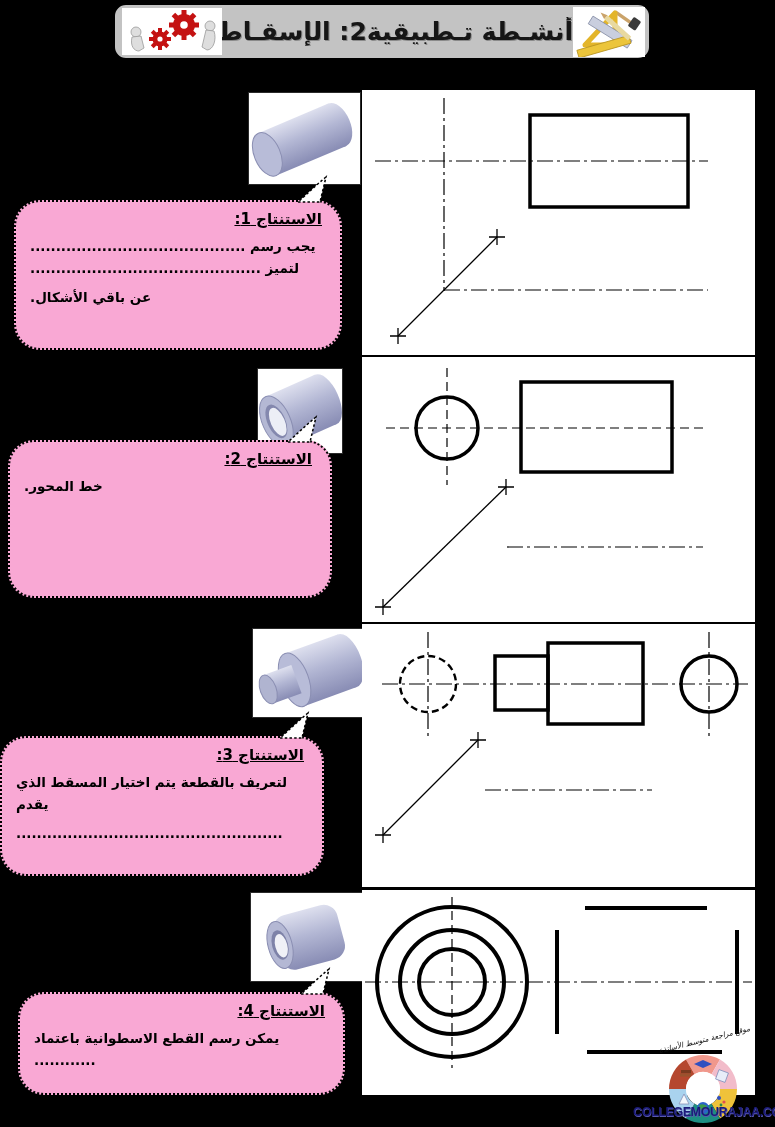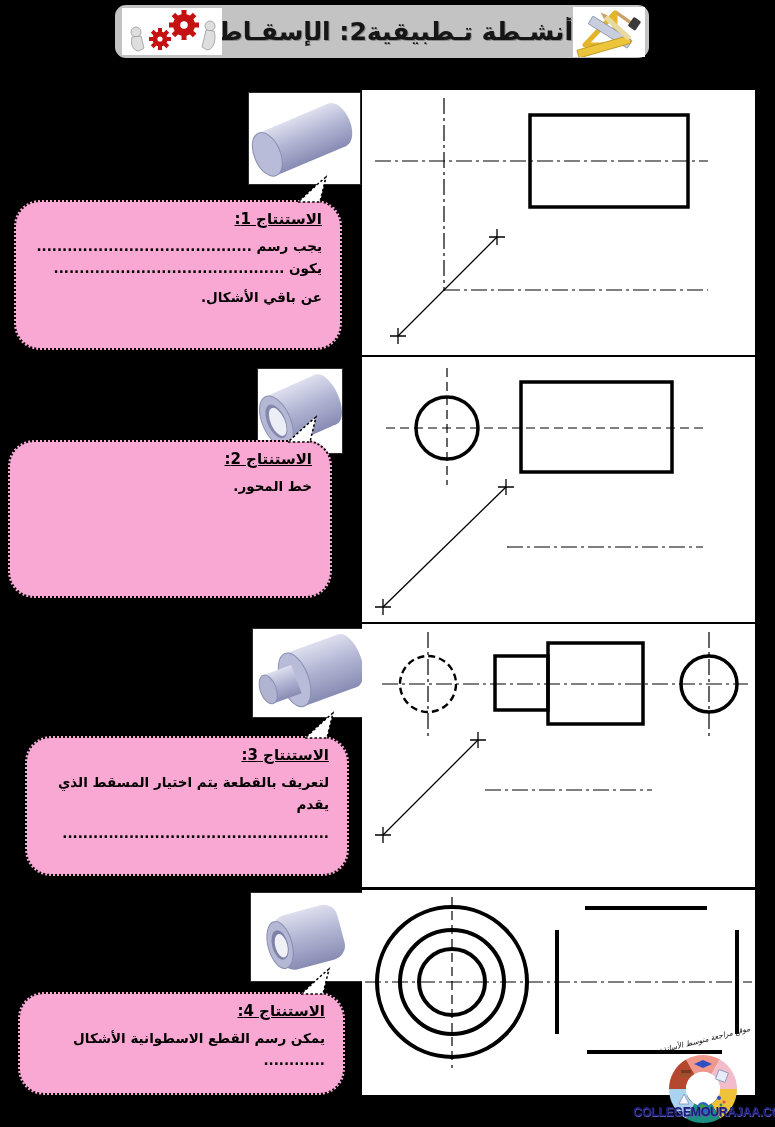--- a/index.html
+++ b/index.html
@@ -35,26 +35,26 @@
   #shape1{left:248px;top:92px;width:113px;height:93px;}
   #shape2{left:257px;top:368px;width:86px;height:86px;}
   #shape3{left:252px;top:628px;width:111px;height:90px;}
   #shape4{left:250px;top:892px;width:115px;height:90px;}
 
   
   .bubble{position:absolute;background:#f9a8d4;border:2px dotted #000;border-radius:26px;
     box-sizing:border-box;direction:rtl;padding:8px 18px 6px 14px;}
   #bubble1{left:14px;top:200px;width:328px;height:150px;}
   #bubble2{left:8px;top:440px;width:324px;height:158px;}
-  #bubble3{left:25px;top:736px;width:324px;height:140px;}
+  #bubble3{left:0;top:736px;width:324px;height:140px;}
   #bubble4{left:18px;top:992px;width:327px;height:103px;}
   .bubble .b-title{font-size:15px;font-weight:bold;color:#000;
     text-decoration:underline;margin:0 0 8px 0;}
   .bubble .b-line{font-size:13.5px;font-weight:bold;color:#000;
-    text-align:right;line-height:1.6;}
+    text-align:left;line-height:1.6;}
   .gap-top{margin-top:8px;}
   .tail{position:absolute;top:-27px;right:12px;width:34px;height:30px;}
 
   
   #logo{position:absolute;left:648px;top:1026px;width:112px;height:100px;}
   #site-url{position:absolute;left:633px;top:1105px;width:142px;
     text-align:center;font-family:"Liberation Sans",sans-serif;
     font-size:12.5px;font-weight:bold;color:#1b1b78;letter-spacing:-0.4px;
     text-shadow:0.6px 0.6px 0 #5a5ab0;}
 </style>
@@ -140,21 +140,21 @@
       <line class="thin" x1="36" y1="246" x2="135" y2="147"></line>
       <path class="thin" d="M28,246 H44 M36,238 V254 M127,147 H143 M135,139 V155"></path>
     </svg>
   </div>
   <div class="bubble" id="bubble1">
     <svg class="tail" viewBox="0 0 34 30">
       <path d="M32,2 C22,10 12,20 4,27 L26,27 Z" fill="#fff" stroke="#000" stroke-width="1.5" stroke-dasharray="2.5 2.2"></path>
     </svg>
     <div class="b-title">الاستنتاج 1:</div>
     <div class="b-line gap-top">يجب رسم ..........................................</div>
-    <div class="b-line">يكون .............................................</div>
+    <div class="b-line">لتميز .............................................</div>
     <div class="b-line gap-top">عن باقي الأشكال.</div>
   </div>
 
   <div class="s3d" id="shape2">
     <svg width="84" height="84" viewBox="0 0 84 84">
       <defs>
         <linearGradient id="cg2" x1="0" y1="0" x2="0" y2="1">
           <stop offset="0" stop-color="#dddfee"></stop>
             <stop offset="0.45" stop-color="#b3b7d4"></stop>
             <stop offset="1" stop-color="#888cb4"></stop>
@@ -257,21 +257,21 @@
       <line class="bold4" x1="225" y1="162" x2="360" y2="162"></line>
       <line class="bold4" x1="195" y1="40" x2="195" y2="144"></line>
       <line class="bold4" x1="375" y1="40" x2="375" y2="144"></line>
     </svg>
   </div>
   <div class="bubble" id="bubble4">
     <svg class="tail" viewBox="0 0 34 30">
       <path d="M32,2 C22,10 12,20 4,27 L26,27 Z" fill="#fff" stroke="#000" stroke-width="1.5" stroke-dasharray="2.5 2.2"></path>
     </svg>
     <div class="b-title">الاستنتاج 4:</div>
-    <div class="b-line">يمكن رسم القطع الاسطوانية الأشكال ............</div>
+    <div class="b-line">يمكن رسم القطع الاسطوانية باعتماد ............</div>
   </div>
 
   <div id="logo">
     <svg width="112" height="100" viewBox="0 0 112 100">
 
       <g fill="none" stroke-width="17">
         <path d="M42.25,40.92 A25.5,25.5 0 0 1 67.75,40.92" stroke="#f0988c"></path>
         <path d="M67.75,40.92 A25.5,25.5 0 0 1 80.5,63" stroke="#f2bcca"></path>
         <path d="M80.5,63 A25.5,25.5 0 0 1 67.75,85.08" stroke="#efc23a"></path>
         <path d="M67.75,85.08 A25.5,25.5 0 0 1 42.25,85.08" stroke="#1d8e82"></path>

